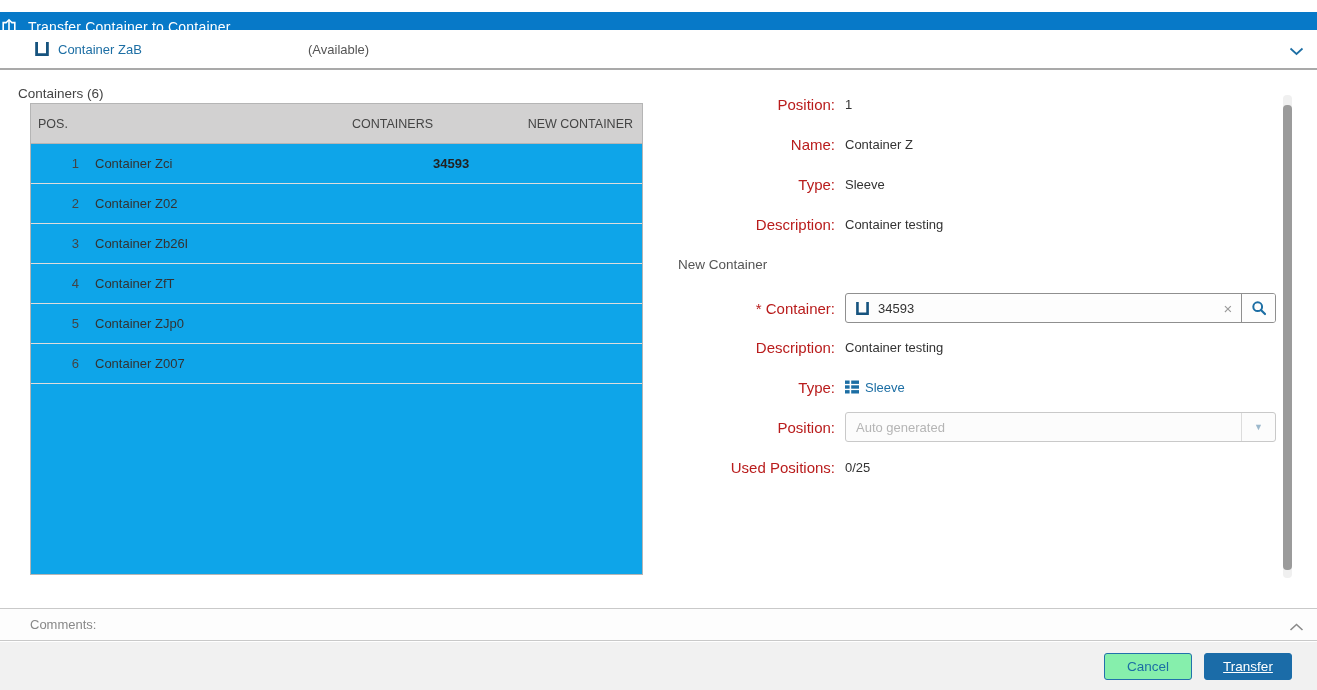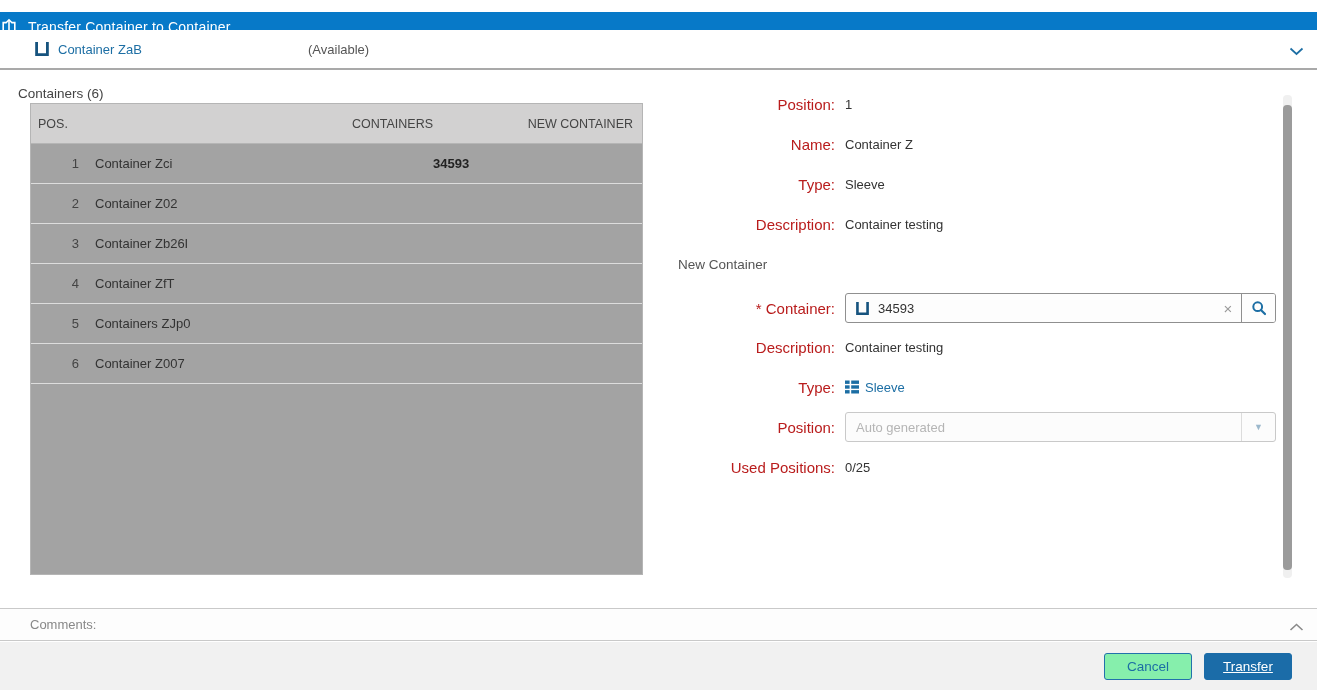--- a/index.html
+++ b/index.html
@@ -25,21 +25,21 @@
   }
   .subheader .cicon { margin-left:34px; }
   .subheader .cname { margin-left:8px; color:#1c6ea4; font-size:13px; }
   .subheader .cstatus { position:absolute; left:308px; color:#555; font-size:13px; }
   .subheader .collapse { position:absolute; right:13px; top:12px; cursor:pointer; }
 
   
   .left-title { position:absolute; left:18px; top:86px; font-size:13.5px; color:#444; }
   .ctable {
     position:absolute; left:30px; top:103px; width:613px; height:472px;
-    border:1px solid #b5b5b5; background:#a3a3a3;
+    border:1px solid #b5b5b5; background:#0ea5e9;
   }
   .thead {
     height:40px; background:#d2d1d1; border-bottom:1px solid #b5b5b5;
     display:flex; align-items:center; font-size:12.5px; color:#454545;
   }
   .thead .h-pos { padding-left:7px; width:48px; }
   .thead .h-name { flex:1; text-align:right; }
   .thead .h-newc { width:209px; text-align:right; padding-right:9px; }
   .trow {
     height:40px; border-bottom:1px solid #dddddd;
@@ -179,21 +179,21 @@
     <span class="r-name">Container Zb26I</span>
     <span class="r-newc"></span>
   </div>
   <div class="trow">
     <span class="r-pos">4</span>
     <span class="r-name">Container ZfT</span>
     <span class="r-newc"></span>
   </div>
   <div class="trow">
     <span class="r-pos">5</span>
-    <span class="r-name">Containers ZJp0</span>
+    <span class="r-name">Container ZJp0</span>
     <span class="r-newc"></span>
   </div>
   <div class="trow">
     <span class="r-pos">6</span>
     <span class="r-name">Container Z007</span>
     <span class="r-newc"></span>
   </div>
 </div>
 
 <div class="right-panel">

